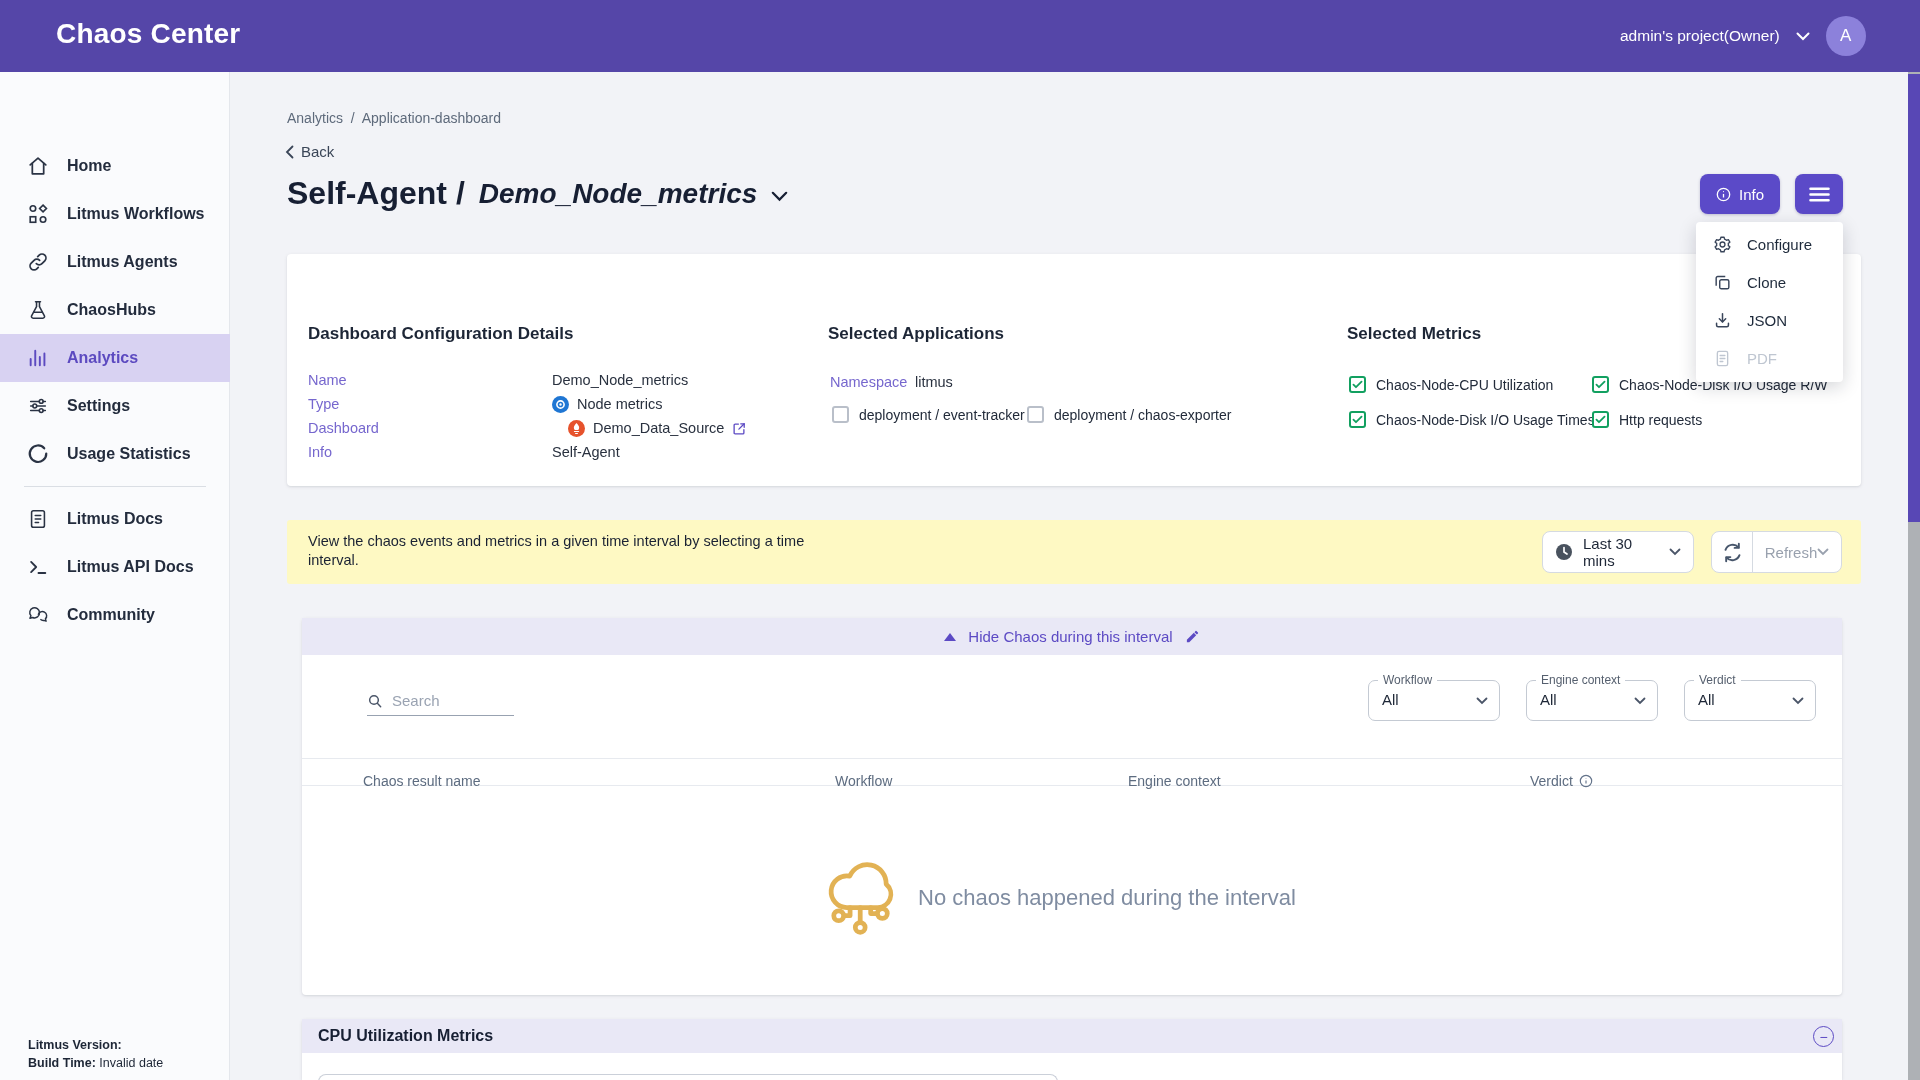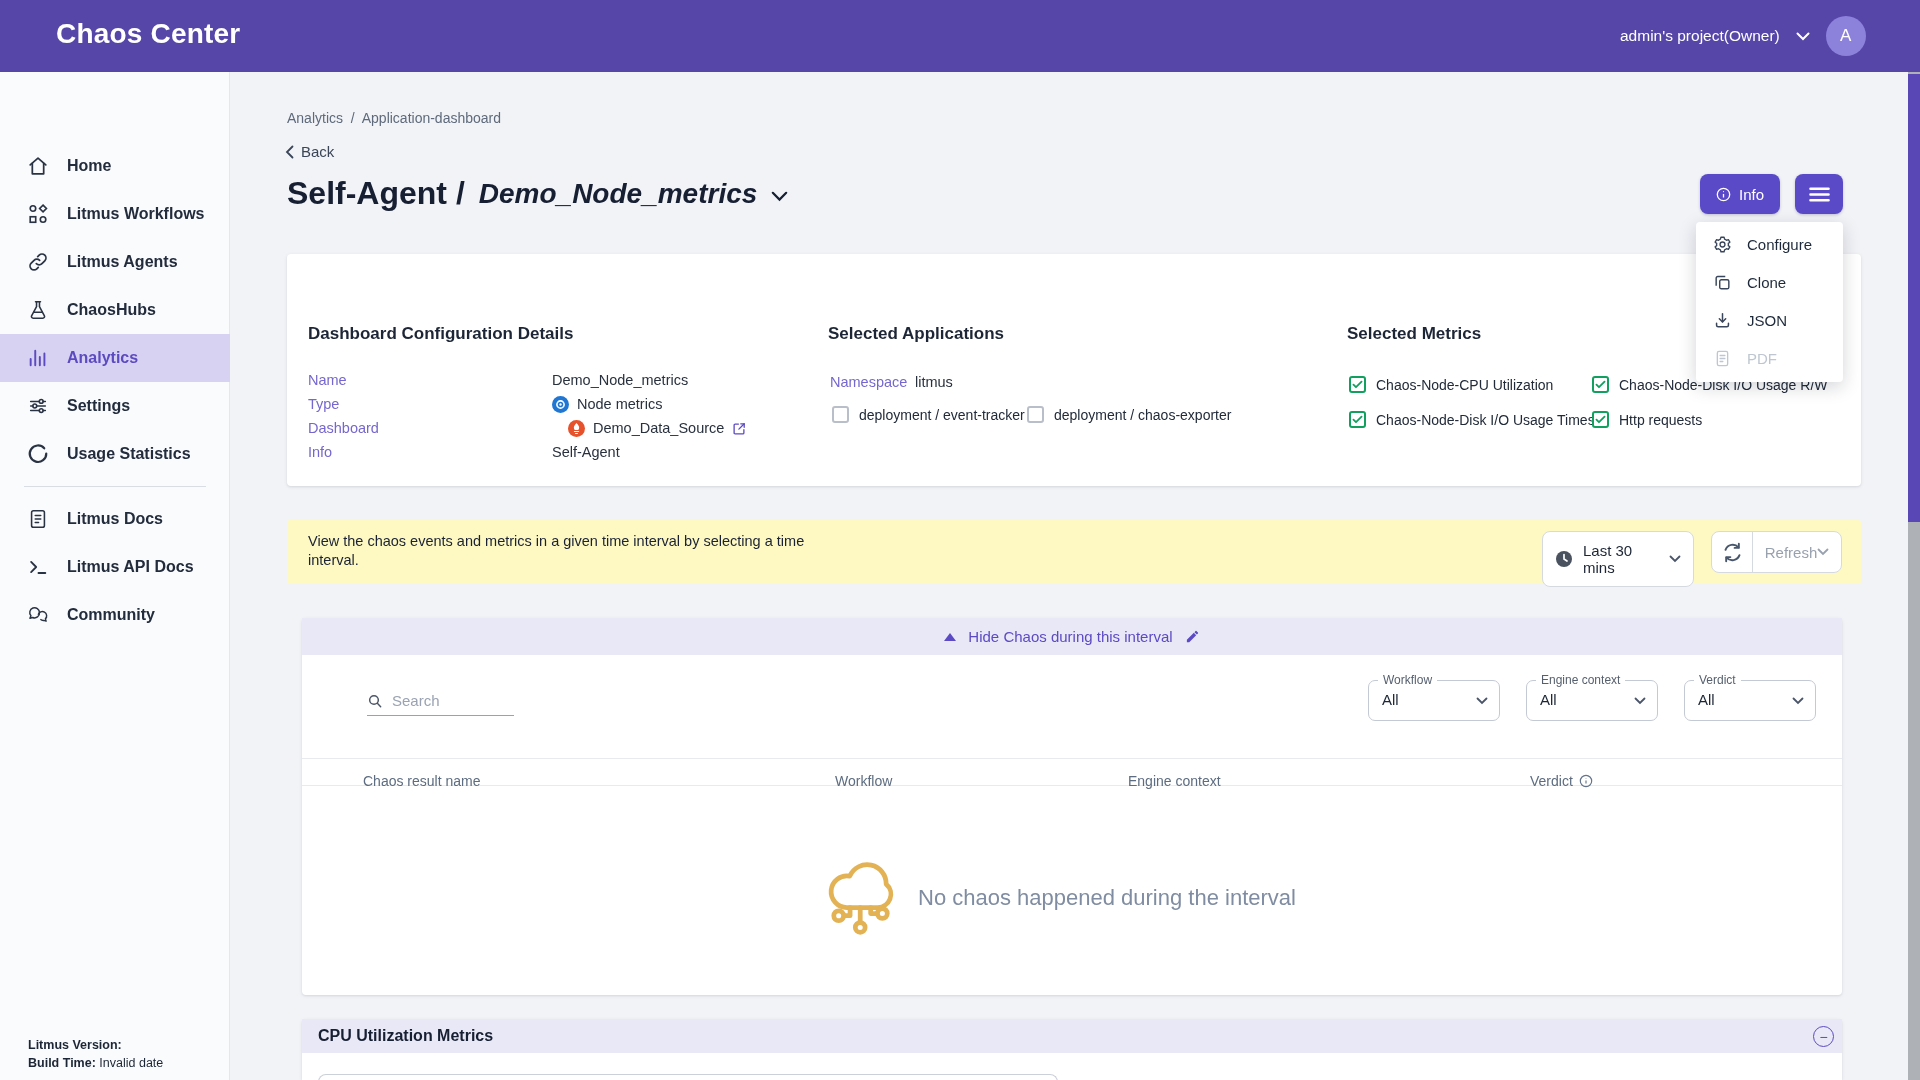--- a/index.html
+++ b/index.html
@@ -55,21 +55,21 @@
   .kv-row { position:absolute; display:flex; align-items:center; height:24px; }
 
   .cbx { width:17px; height:17px; border-radius:3px; background:#fff; flex:0 0 17px; display:flex; align-items:center; justify-content:center; cursor:pointer; }
   .cbx.off { border:2px solid #B9BFC9; }
   .cbx.on  { border:2px solid #12A060; }
   .cbx-row { position:absolute; display:flex; align-items:center; gap:10px; font-size:14px; color:#222B3A; }
 
   
   .interval { position:absolute; left:287px; top:520px; width:1574px; height:64px; background:#fef9c3; border-radius:3px; }
   .interval-text { position:absolute; left:21px; top:12px; width:545px; font-size:14.5px; line-height:19px; color:#1A2233; }
-  .time-select { position:absolute; left:1255px; top:11px; width:152px; height:56px; background:#fff; border:1px solid #D5DAE1; border-radius:8px; display:flex; align-items:center; padding:0 12px; gap:10px; cursor:pointer; }
+  .time-select { position:absolute; left:1255px; top:11px; width:152px; height:42px; background:#fff; border:1px solid #D5DAE1; border-radius:8px; display:flex; align-items:center; padding:0 12px; gap:10px; cursor:pointer; }
   .time-select .lbl { font-size:15px; color:#1D2636; flex:1; }
   .refresh-group { position:absolute; left:1424px; top:11px; height:42px; width:131px; background:#fff; border:1px solid #D5DAE1; border-radius:8px; display:flex; }
   .refresh-ic-cell { width:41px; display:flex; align-items:center; justify-content:center; border-right:1px solid #D5DAE1; cursor:pointer; }
   .refresh-dd-cell { flex:1; display:flex; align-items:center; justify-content:center; gap:0; font-size:15px; color:#99A1AE; cursor:pointer; }
 
   
   .toggle-band { height:37px; justify-content:center; gap:12px; cursor:pointer; }
   .toggle-label { color:#5C4AC4; font-size:15px; }
   .tri-up { width:0; height:0; border-left:6px solid transparent; border-right:6px solid transparent; border-bottom:8px solid #5C4AC4; }
   .search-box { position:absolute; left:65px; top:68px; width:147px; height:30px; border-bottom:1px solid #98A2B1; display:flex; align-items:center; gap:9px; }

